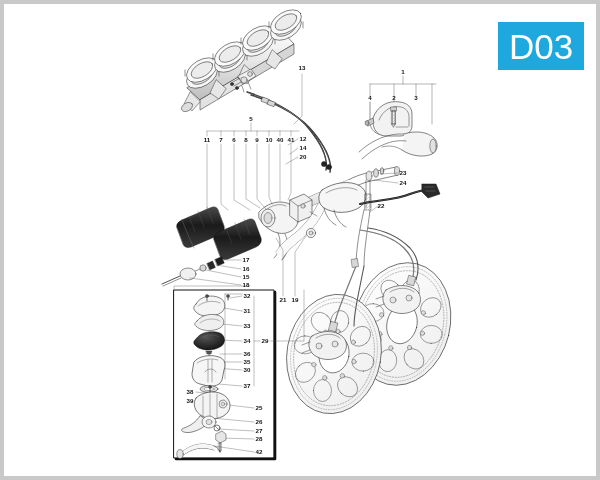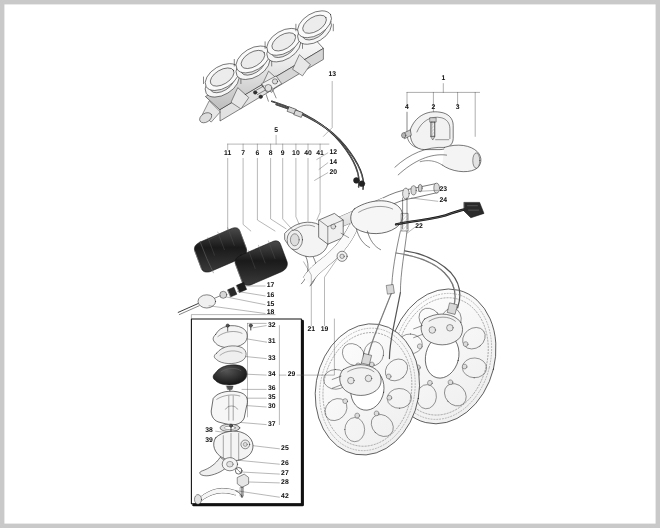--- a/index.html
+++ b/index.html
@@ -501,13 +501,16 @@
     <div class="lbl" style="left:186px;top:388px">38</div>
     <div class="lbl" style="left:186px;top:397px">39</div>
     <div class="lbl" style="left:255px;top:404px">25</div>
     <div class="lbl" style="left:255px;top:418px">26</div>
     <div class="lbl" style="left:255px;top:427px">27</div>
     <div class="lbl" style="left:255px;top:435px">28</div>
     <div class="lbl" style="left:255px;top:448px">42</div>
 
   </div>
 
+  <div id="badge">
+    <span>D03</span>
+  </div>
 </div>
 
 </body></html>

